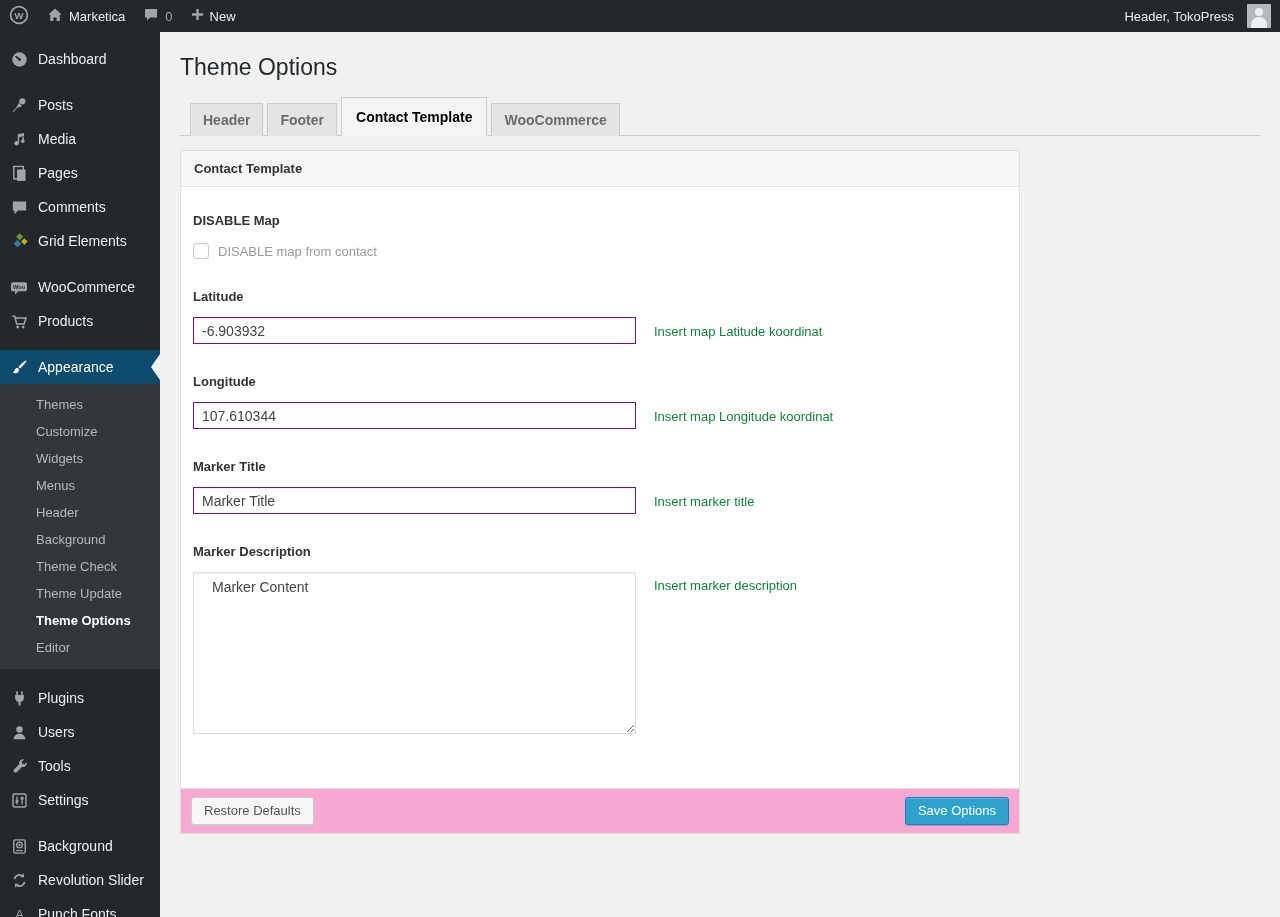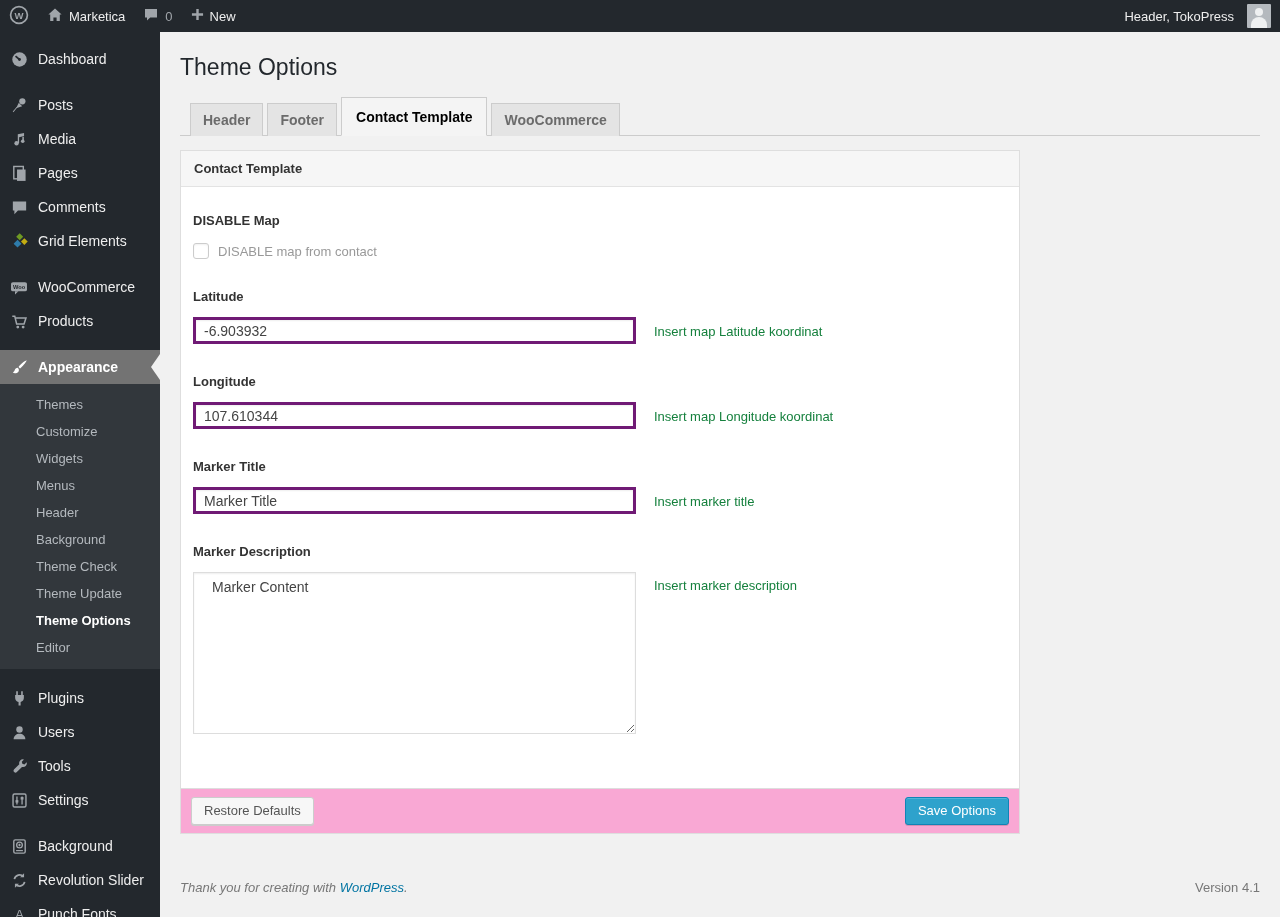--- a/index.html
+++ b/index.html
@@ -16,21 +16,21 @@
   .avatar::before { content: ""; position: absolute; top: 4px; left: 8px; width: 8px; height: 8px; border-radius: 50%; background: #eef0f1; }
   .avatar::after { content: ""; position: absolute; top: 13px; left: 4px; width: 16px; height: 12px; border-radius: 8px 8px 0 0; background: #eef0f1; }
 
   
   .sidebar { position: absolute; top: 32px; left: 0; width: 160px; height: 885px; background: #23282d; }
   .menu { padding-top: 10px; }
   .menu-item { height: 34px; display: flex; align-items: center; gap: 9px; padding: 0 6px 0 9px;
     font-size: 14px; color: #eee; cursor: pointer; position: relative; }
   .menu-item .micon { width: 20px; height: 20px; display: flex; align-items: center; justify-content: center; flex: 0 0 20px; }
   .menu-gap { height: 12px; }
-  .menu-item.current { background: #737373; color: #fff; font-weight: bold; }
+  .menu-item.current { background: #0c4a6e; color: #fff; }
   .menu-arrow { position: absolute; right: 0; top: 50%; margin-top: -13px; width: 0; height: 0;
     border-top: 13px solid transparent; border-bottom: 13px solid transparent; border-right: 9px solid #f1f1f1; }
   .submenu { background: #32373c; padding: 7px 0 8px; }
   .submenu-item { padding: 7px 12px 6px 36px; font-size: 13px; color: #b4b9be; cursor: pointer; line-height: 14px; }
   .submenu-item.current { color: #fff; font-weight: bold; }
 
   
   .content { margin-left: 160px; padding: 0 20px; position: relative; }
   .page-title { padding-top: 21px; font-size: 23px; line-height: 29px; font-weight: 400; color: #23282d; }
   .nav-tab-wrapper { margin-top: 15px; padding-left: 10px; border-bottom: 1px solid #ccc; }
@@ -45,21 +45,21 @@
     font-size: 13px; font-weight: 700; color: #333; }
   .panel-body { padding: 26px 12px 54px; }
   .group { margin-bottom: 30px; }
   .group:last-child { margin-bottom: 0; }
   .group-label { font-size: 13px; font-weight: 700; color: #333; }
   .checkbox-row { margin-top: 15px; display: flex; align-items: center; gap: 9px; font-size: 13px; color: #999; }
   .checkbox-row input[type="checkbox"] { appearance: none; -webkit-appearance: none; width: 16px; height: 16px;
     border: 1px solid #ccc; border-radius: 3px; background: #fff; cursor: pointer;
     box-shadow: inset 0 1px 2px rgba(0,0,0,0.06); }
   .field-row { margin-top: 13px; display: flex; align-items: flex-start; gap: 18px; }
-  .text-input { width: 443px; height: 27px; border: 3px solid #701a75; background: #fff; color: #444;
+  .text-input { width: 443px; height: 27px; border: 1px solid #701a75; background: #fff; color: #444;
     font-size: 14px; padding: 3px 8px; font-family: "Liberation Sans", sans-serif;
     box-shadow: inset 0 1px 2px rgba(0,0,0,0.07); }
   .textarea-input { width: 443px; height: 162px; border: 1px solid #ddd; background: #fff; color: #444;
     font-size: 14px; padding: 6px 18px; font-family: "Liberation Sans", sans-serif; resize: both;
     box-shadow: inset 0 1px 2px rgba(0,0,0,0.07); }
   .help-text { padding-top: 6px; font-size: 13px; color: #15803d; }
   .help-text.top { padding-top: 7px; }
 
   .panel-footer { background: #f9a8d4; border-top: 1px solid #ddd; padding: 8px 10px;
     display: flex; justify-content: space-between; align-items: center; }
@@ -351,17 +351,13 @@
         </div>
       </div>
 
     </div>
     <div class="panel-footer">
       <button class="btn btn-secondary">Restore Defaults</button>
       <button class="btn btn-primary">Save Options</button>
     </div>
   </div>
 
-  <div class="page-footer">
-    <span class="thanks"><span>Thank you for creating with </span><a class="wp-link">WordPress</a><span>.</span></span>
-    <span class="version">Version 4.1</span>
-  </div>
 </div>
 
 </body></html>

